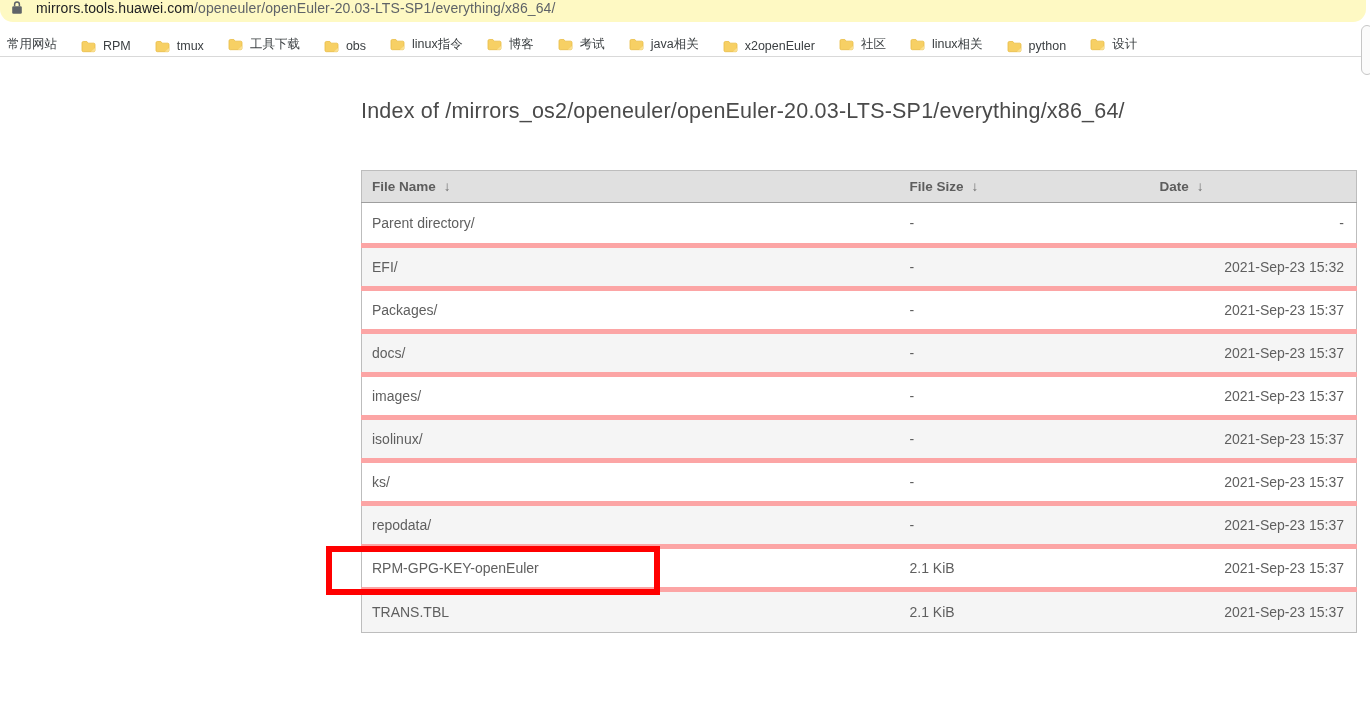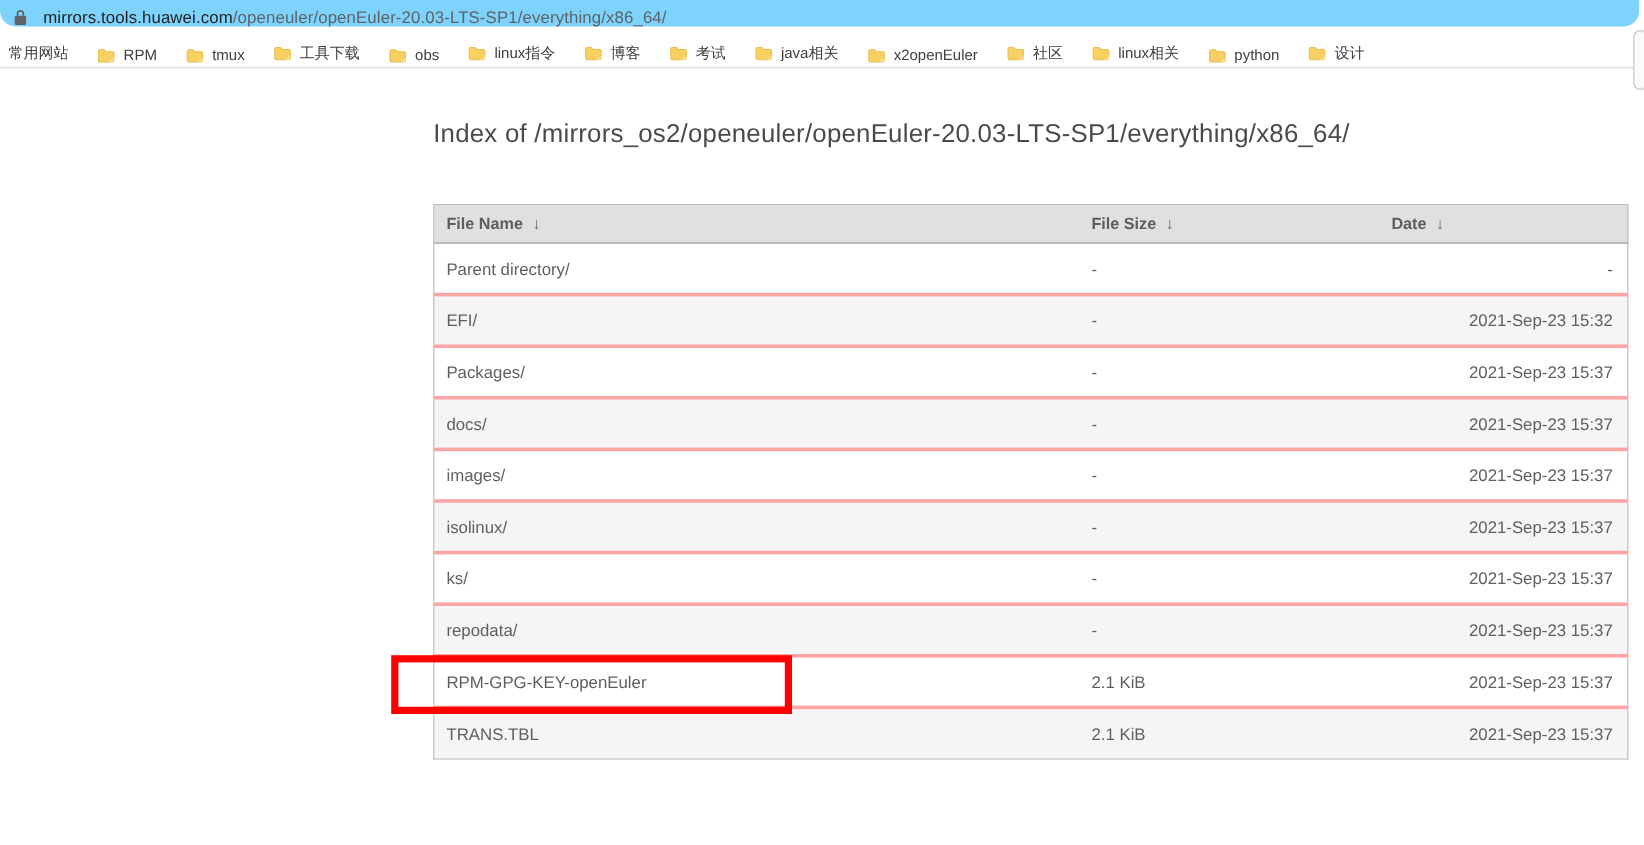--- a/index.html
+++ b/index.html
@@ -5,22 +5,22 @@
   * { margin:0; padding:0; box-sizing:border-box; }
   html,body { width:1370px; height:704px; overflow:hidden; }
   body {
     font-family:"Liberation Sans","DejaVu Sans",sans-serif;
     background:#ffffff; position:relative; color:#555;
   }
 
   
   .omnibox {
     position:absolute; left:0; top:0; width:1366px; height:22px;
-    background:#7dd3fc; border-radius:0 0 13px 13px;
-    display:flex; align-items:flex-end; cursor:text;
+    background:#fef9c3; border-radius:0 0 13px 13px;
+    display:flex; align-items:flex-start; cursor:text;
   }
   .lock-wrap { margin-left:11px; display:flex; align-items:center; }
   .url-text { margin-left:13px; font-size:14px; letter-spacing:0.1px; white-space:nowrap; }
   .url-domain { color:#202124; }
   .url-path { color:#5f6368; }
 
   .bookmarks-bar {
     position:absolute; left:0; top:23px; width:1370px; height:34px;
     display:flex; align-items:flex-end; gap:16px;
     padding-left:3px; border-bottom:1px solid #d9d9d9;
@@ -54,21 +54,21 @@
   .dir-table col.c2 { width:250px; }
   .dir-table thead th {
     background:#e0e0e0; height:32px; text-align:left;
     font-size:13.5px; font-weight:700; color:#5d5d5d;
     border-bottom:1px solid #9e9e9e;
   }
   .dir-table thead th:first-child { padding-left:10px; }
   .dir-table thead th:last-child { padding-right:12px; }
   .th-arrow { font-weight:400; color:#6a6a6a; margin-left:8px; }
   .dir-table tbody td {
-    height:43px; color:#5f5f5f; border-bottom:3px solid #fca5a5;
+    height:43px; color:#5f5f5f; border-bottom:5px solid #fca5a5;
     overflow:hidden; white-space:nowrap;
   }
   .dir-table tbody tr:nth-child(odd)  td { background:#ffffff; }
   .dir-table tbody tr:nth-child(even) td { background:#f5f5f5; }
   .dir-table tbody tr:last-child td { border-bottom:none; }
   .dir-table td.c-name { padding-left:10px; cursor:pointer; }
   .dir-table td.c-date { text-align:right; padding-right:12px; }
 
   .red-box {
     position:absolute; left:326px; top:546px; width:334px; height:49px;

